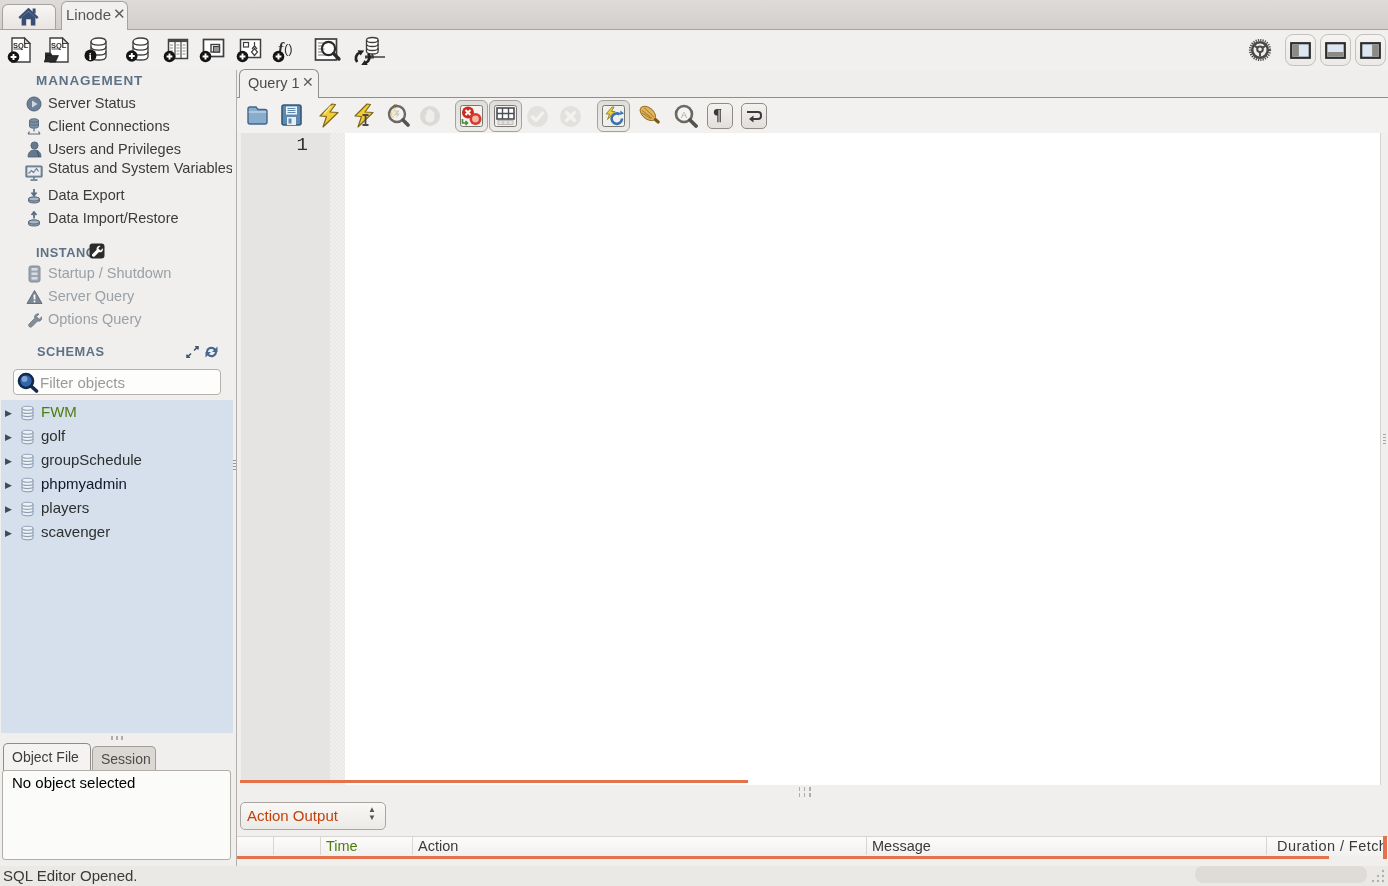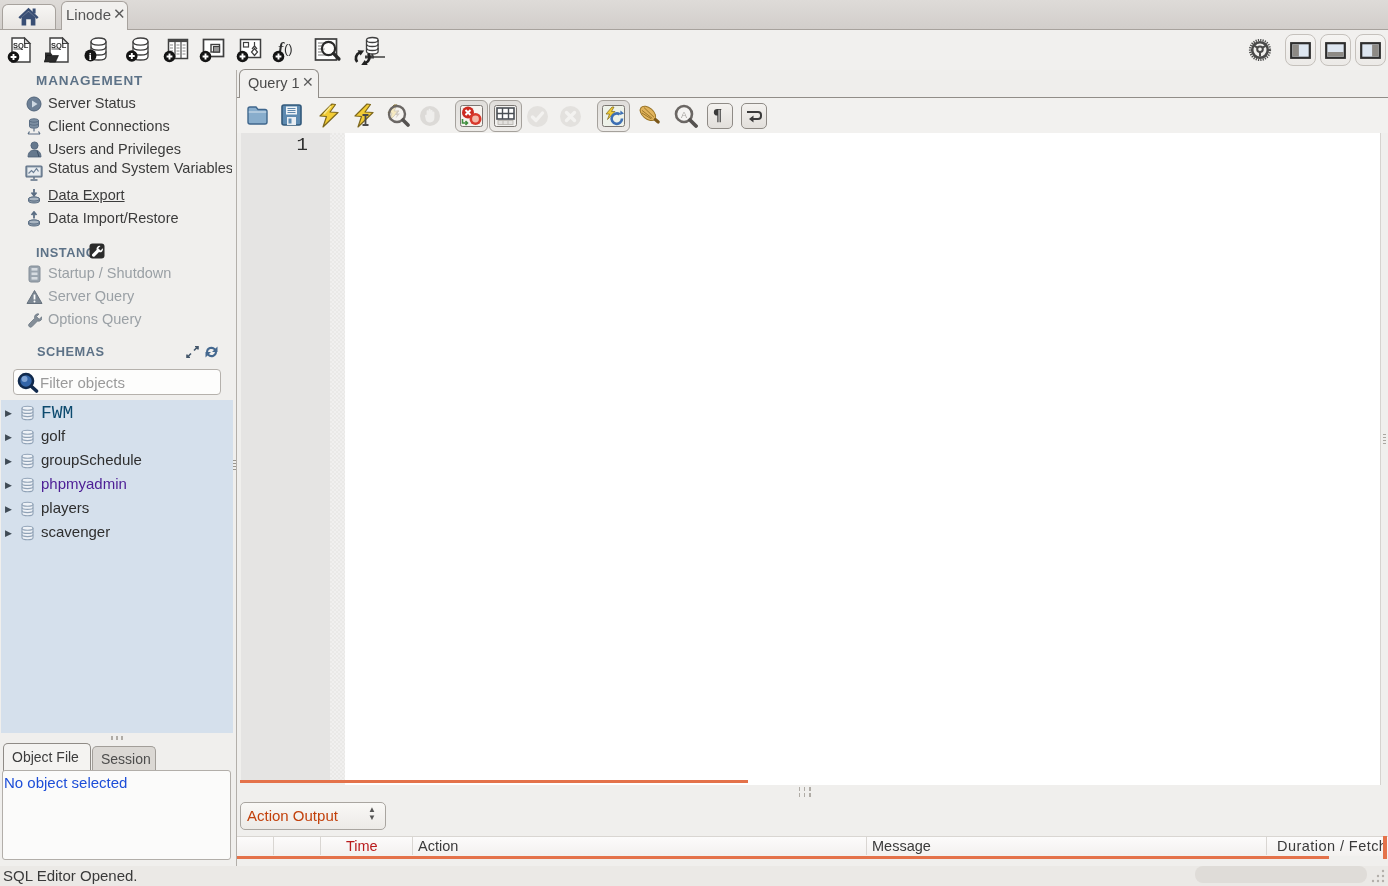--- a/index.html
+++ b/index.html
@@ -212,21 +212,21 @@
     </svg>
   </div>
 <div class="abs txt" style="left:48px;top:160px;width:184px;overflow:hidden;">Status and System Variables</div>
 <div class="abs" style="left:26px;top:188px;">
 <svg width="16" height="16" viewBox="0 0 16 16">
       <path d="M8 1 v6 M5.5 4.5 L8 7.5 L10.5 4.5" stroke="#5a6d83" stroke-width="1.8" fill="none"></path>
       <path d="M2.5 11 c0-1.2 2.4-2 5.5-2 s5.5.8 5.5 2 v2 c0 1.2-2.4 2-5.5 2 s-5.5-.8-5.5-2 z" fill="#8d9cab" stroke="#5a6d83" stroke-width="1"></path>
       <ellipse cx="8" cy="11" rx="5.5" ry="2" fill="#aab6c2" stroke="#5a6d83" stroke-width="1"></ellipse>
     </svg>
   </div>
-<div class="abs txt" style="left:48px;top:187px;text-decoration:underline;">Data Export</div>
+<div class="abs txt" style="left:48px;top:187px;">Data Export</div>
 <div class="abs" style="left:26px;top:211px;">
 <svg width="16" height="16" viewBox="0 0 16 16">
       <path d="M8 7.5 v-6 M5.5 4 L8 1 L10.5 4" stroke="#5a6d83" stroke-width="1.8" fill="none"></path>
       <path d="M2.5 11 c0-1.2 2.4-2 5.5-2 s5.5.8 5.5 2 v2 c0 1.2-2.4 2-5.5 2 s-5.5-.8-5.5-2 z" fill="#8d9cab" stroke="#5a6d83" stroke-width="1"></path>
       <ellipse cx="8" cy="11" rx="5.5" ry="2" fill="#aab6c2" stroke="#5a6d83" stroke-width="1"></ellipse>
     </svg>
   </div>
 <div class="abs txt" style="left:48px;top:210px;">Data Import/Restore</div>
 <div class="abs hdr" style="left:10px;top:245px;font-size:12.8px;letter-spacing:.5px;">INSTANCE</div>
 
@@ -296,21 +296,21 @@
 <div style="position:absolute;left:20px;top:5px;">
       <svg width="15" height="16" viewBox="0 0 15 16">
         <g fill="#eef2f7" stroke="#90a2b6" stroke-width="1.1">
           <path d="M2 3.2 c0-1.2 2.5-2 5.5-2 s5.5.8 5.5 2 v9.6 c0 1.2-2.5 2-5.5 2 s-5.5-.8-5.5-2 z"></path>
           <path d="M2 3.2 c0 1.2 2.5 2 5.5 2 s5.5-.8 5.5-2" fill="none"></path>
           <path d="M2 6.4 c0 1.2 2.5 2 5.5 2 s5.5-.8 5.5-2" fill="none"></path>
           <path d="M2 9.6 c0 1.2 2.5 2 5.5 2 s5.5-.8 5.5-2" fill="none"></path>
         </g>
       </svg>
     </div>
-<div style="position:absolute;left:41px;top:3px;font-size:18px;color:#0c4a6e;font-family:Liberation Mono, monospace;">FWM</div>
+<div style="position:absolute;left:41px;top:3px;font-size:15px;color:#4d7c0f;">FWM</div>
 <div style="position:absolute;left:5px;top:32px;color:#3f4a55;font-size:9px;">▶</div>
 <div style="position:absolute;left:20px;top:29px;">
       <svg width="15" height="16" viewBox="0 0 15 16">
         <g fill="#eef2f7" stroke="#90a2b6" stroke-width="1.1">
           <path d="M2 3.2 c0-1.2 2.5-2 5.5-2 s5.5.8 5.5 2 v9.6 c0 1.2-2.5 2-5.5 2 s-5.5-.8-5.5-2 z"></path>
           <path d="M2 3.2 c0 1.2 2.5 2 5.5 2 s5.5-.8 5.5-2" fill="none"></path>
           <path d="M2 6.4 c0 1.2 2.5 2 5.5 2 s5.5-.8 5.5-2" fill="none"></path>
           <path d="M2 9.6 c0 1.2 2.5 2 5.5 2 s5.5-.8 5.5-2" fill="none"></path>
         </g>
       </svg>
@@ -332,21 +332,21 @@
 <div style="position:absolute;left:20px;top:77px;">
       <svg width="15" height="16" viewBox="0 0 15 16">
         <g fill="#eef2f7" stroke="#90a2b6" stroke-width="1.1">
           <path d="M2 3.2 c0-1.2 2.5-2 5.5-2 s5.5.8 5.5 2 v9.6 c0 1.2-2.5 2-5.5 2 s-5.5-.8-5.5-2 z"></path>
           <path d="M2 3.2 c0 1.2 2.5 2 5.5 2 s5.5-.8 5.5-2" fill="none"></path>
           <path d="M2 6.4 c0 1.2 2.5 2 5.5 2 s5.5-.8 5.5-2" fill="none"></path>
           <path d="M2 9.6 c0 1.2 2.5 2 5.5 2 s5.5-.8 5.5-2" fill="none"></path>
         </g>
       </svg>
     </div>
-<div style="position:absolute;left:41px;top:75px;font-size:15px;color:#4c1d95;">phpmyadmin</div>
+<div style="position:absolute;left:41px;top:75px;font-size:15px;color:#0f172a;">phpmyadmin</div>
 <div style="position:absolute;left:5px;top:104px;color:#3f4a55;font-size:9px;">▶</div>
 <div style="position:absolute;left:20px;top:101px;">
       <svg width="15" height="16" viewBox="0 0 15 16">
         <g fill="#eef2f7" stroke="#90a2b6" stroke-width="1.1">
           <path d="M2 3.2 c0-1.2 2.5-2 5.5-2 s5.5.8 5.5 2 v9.6 c0 1.2-2.5 2-5.5 2 s-5.5-.8-5.5-2 z"></path>
           <path d="M2 3.2 c0 1.2 2.5 2 5.5 2 s5.5-.8 5.5-2" fill="none"></path>
           <path d="M2 6.4 c0 1.2 2.5 2 5.5 2 s5.5-.8 5.5-2" fill="none"></path>
           <path d="M2 9.6 c0 1.2 2.5 2 5.5 2 s5.5-.8 5.5-2" fill="none"></path>
         </g>
       </svg>
@@ -366,21 +366,21 @@
 <div style="position:absolute;left:41px;top:123px;font-size:15px;color:#2e2e2e;">scavenger</div>
 </div>
 
 <div class="abs" style="left:233px;top:460px;width:3px;height:10px;background:repeating-linear-gradient(#9a968f 0 1px,transparent 1px 3px);"></div>
 
 <div class="abs" style="left:92px;top:746px;width:64px;height:25px;background:#dbd8d4;border:1px solid #a29e99;border-bottom:none;border-radius:5px 5px 0 0;box-sizing:border-box;"></div>
 <div class="abs" style="left:101px;top:751px;font-size:14px;color:#4c4c4c;">Session</div>
 <div class="abs" style="left:3px;top:743px;width:88px;height:28px;background:#f4f3f1;border:1px solid #8f8b86;border-bottom:none;border-radius:5px 5px 0 0;box-sizing:border-box;"></div>
 <div class="abs" style="left:12px;top:749px;font-size:14px;color:#3c3c3c;">Object File</div>
 <div class="abs" style="left:2px;top:770px;width:229px;height:90px;background:#fbfbfa;border:1px solid #b2aea9;border-radius:3px;box-sizing:border-box;"></div>
-<div class="abs" style="left:4px;top:774px;font-size:15px;color:#1d4ed8;">No object selected</div>
+<div class="abs" style="left:12px;top:774px;font-size:15px;color:#000000;">No object selected</div>
 
 <div class="abs" style="left:236px;top:70px;width:1px;height:796px;background:#b3afaa;"></div>
 
 <div class="abs" style="left:237px;top:70px;width:1151px;height:28px;background:#efeeec;border-bottom:1px solid #918d88;box-sizing:border-box;"></div>
 <div class="abs" style="left:239px;top:69px;width:80px;height:29px;background:#f2f1ef;border:1px solid #918d88;border-bottom:none;border-radius:6px 6px 0 0;box-sizing:border-box;"></div>
 <div class="abs" style="left:248px;top:75px;font-size:14.5px;color:#4a4a4a;">Query 1</div>
 <div class="abs" style="left:302px;top:74px;font-size:14px;color:#5a5a5a;">✕</div>
 
 <div class="abs" id="sqltoolbar" style="left:237px;top:98px;width:1151px;height:35px;background:#f2f1ef;"></div>
 
@@ -517,21 +517,21 @@
 <div class="abs" style="left:799px;top:787px;width:14px;height:4px;background:repeating-linear-gradient(90deg,#b0aca6 0 1.5px,transparent 1.5px 5px);"></div>
 <div class="abs" style="left:799px;top:793px;width:14px;height:4px;background:repeating-linear-gradient(90deg,#b0aca6 0 1.5px,transparent 1.5px 5px);"></div>
 <div class="abs" style="left:111px;top:736px;width:14px;height:4px;background:repeating-linear-gradient(90deg,#b0aca6 0 1.5px,transparent 1.5px 5px);"></div>
 <div class="abs" style="left:1383px;top:434px;width:3px;height:12px;background:repeating-linear-gradient(#aaa6a0 0 1px,transparent 1px 3px);"></div>
 
 <div class="abs" style="left:240px;top:802px;width:146px;height:28px;background:linear-gradient(#f9f8f6,#ecEAe7);border:1px solid #a9a5a0;border-radius:5px;box-sizing:border-box;"></div>
 <div class="abs" style="left:247px;top:807px;font-size:15px;color:#c2410c;">Action Output</div>
 <div class="abs" style="left:368px;top:806px;font-size:8px;color:#555;line-height:8px;">▲<br>▼</div>
 
 <div class="abs" id="gridhdr" style="left:237px;top:836px;width:1151px;height:20px;background:linear-gradient(#fcfbfb,#f3f1ef);border-top:1px solid #d9d6d2;box-sizing:border-box;"></div>
-<div class="abs" style="left:326px;top:838px;font-size:14.5px;color:#b91c1c;margin-left:20px;">Time</div>
+<div class="abs" style="left:326px;top:838px;font-size:14.5px;color:#4d7c0f;">Time</div>
 <div class="abs" style="left:418px;top:838px;font-size:14.5px;color:#3a3a3a;">Action</div>
 <div class="abs" style="left:872px;top:838px;font-size:14.5px;color:#3a3a3a;">Message</div>
 <div class="abs" style="left:1277px;top:838px;font-size:14.5px;letter-spacing:.45px;color:#3a3a3a;white-space:nowrap;">Duration / Fetch</div>
 <div class="abs" style="left:237px;top:856px;width:1092px;height:3px;background:#e4724a;"></div>
 <div class="abs" style="left:1383px;top:836px;width:4px;height:23px;background:#e4724a;"></div>
 
 <div class="abs" style="left:0;top:866px;width:1388px;height:20px;background:#ebe9e6;"></div>
 <div class="abs" style="left:3px;top:867px;font-size:15px;color:#3a3a3a;">SQL Editor Opened.</div>
 <div class="abs" style="left:1195px;top:866px;width:172px;height:17px;background:#dfdcd8;border-radius:8px;"></div>
 <div class="abs" style="left:1370px;top:868px;width:16px;height:16px;">

